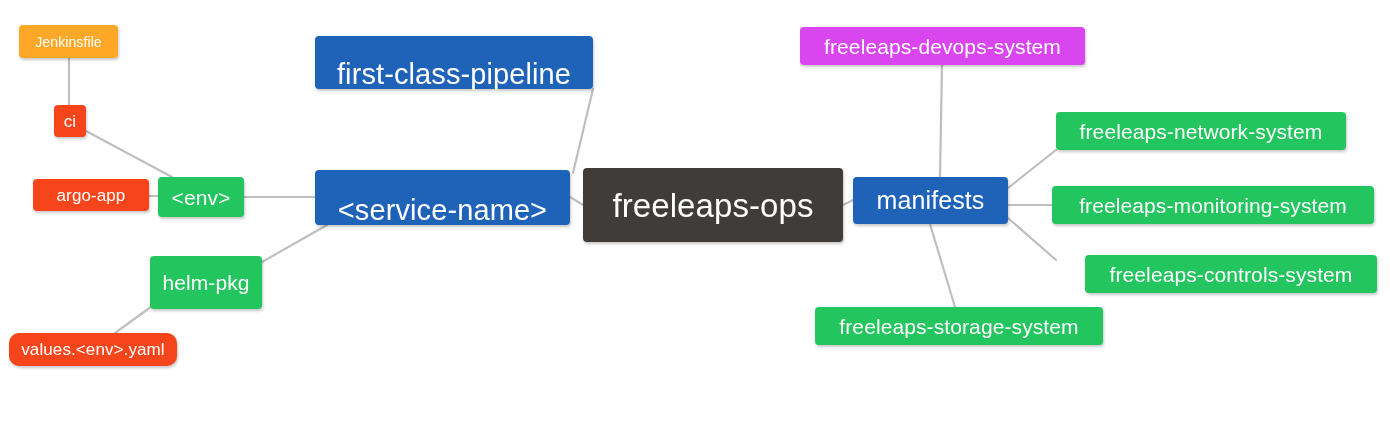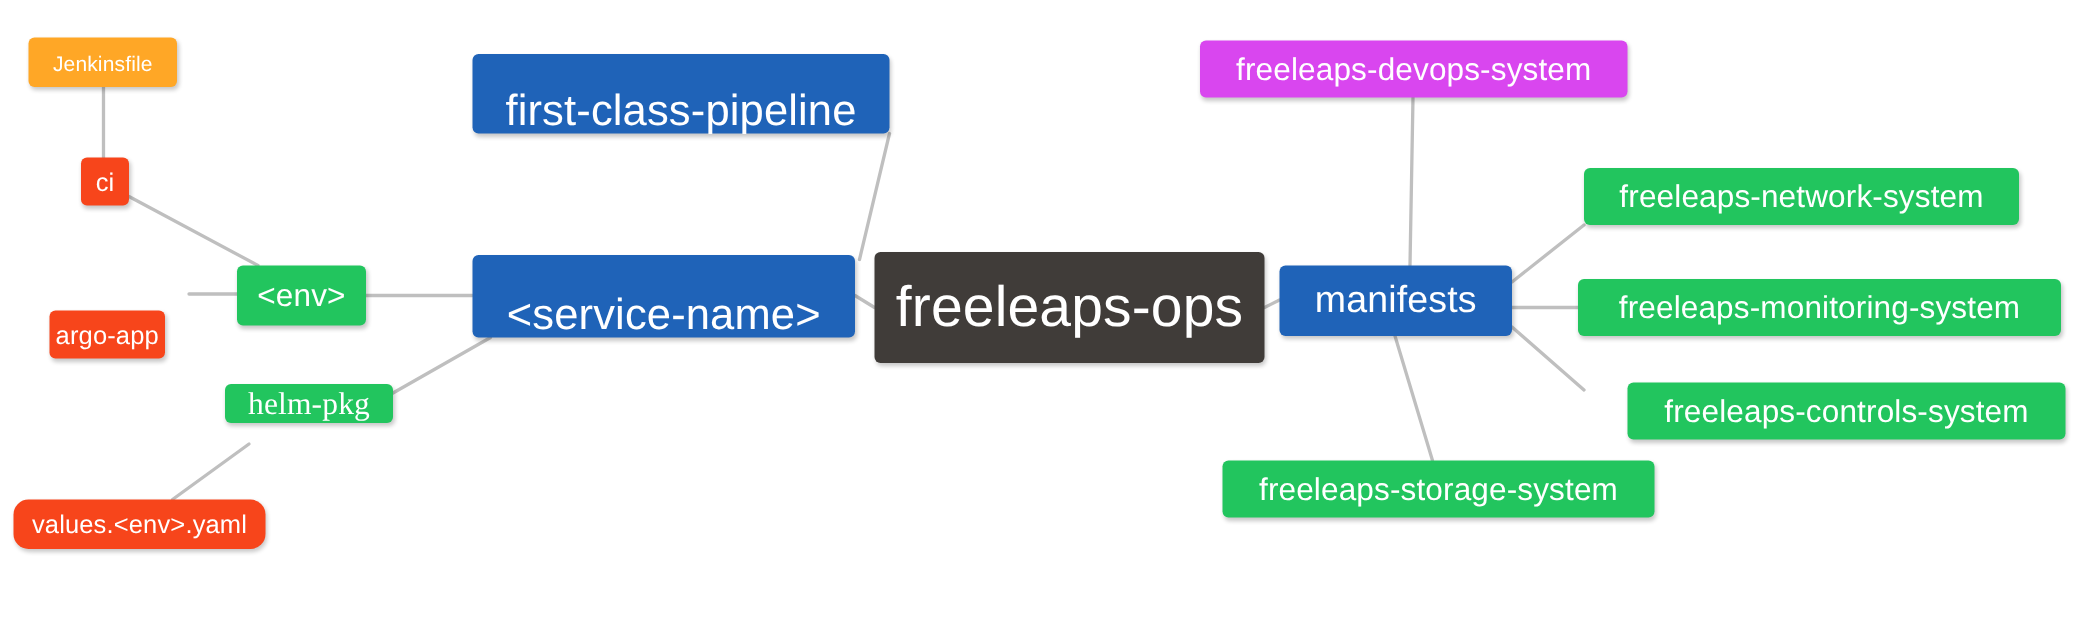--- a/index.html
+++ b/index.html
@@ -43,21 +43,21 @@
     box-shadow: 1px 2px 3px rgba(0,0,0,0.22);
     letter-spacing: 0.1px;
     line-height: 1;
     z-index: 2;
   }
   .node-label {
     display: block;
     white-space: nowrap;
   }
   
-  .sz-root  { font-size: 38px; }
+  .sz-root  { font-size: 33px; }
   .sz-xl    { font-size: 29px; align-items: flex-end; }
   .sz-lg    { font-size: 25px; }
   .sz-md    { font-size: 21px; }
   .sz-sm    { font-size: 17px; }
   .sz-xs    { font-size: 14px; }
 </style>
 </head>
 <body>
 
 <div id="canvas">
@@ -86,24 +86,24 @@
       </div>
       <div class="node sz-xl" style="left: 315px; top: 36px; width: 278px; height: 53px; background: rgb(31, 99, 184);">
         <span class="node-label">first-class-pipeline</span>
       </div>
       <div class="node sz-lg" style="left: 853px; top: 177px; width: 155px; height: 47px; background: rgb(31, 99, 184);">
         <span class="node-label">manifests</span>
       </div>
       <div class="node sz-md" style="left: 158px; top: 177px; width: 86px; height: 40px; background: rgb(34, 197, 94);">
         <span class="node-label">&lt;env&gt;</span>
       </div>
-      <div class="node sz-md" style="left: 150px; top: 256px; width: 112px; height: 26px; background: rgb(34, 197, 94); font-family: Liberation Serif, serif;">
+      <div class="node sz-md" style="left: 150px; top: 256px; width: 112px; height: 53px; background: rgb(34, 197, 94);">
         <span class="node-label">helm-pkg</span>
       </div>
-      <div class="node sz-sm" style="left: 33px; top: 179px; width: 77px; height: 32px; background: rgb(247, 69, 27); margin-top: 28px;">
+      <div class="node sz-sm" style="left: 33px; top: 179px; width: 116px; height: 32px; background: rgb(247, 69, 27);">
         <span class="node-label">argo-app</span>
       </div>
       <div class="node sz-sm" style="left: 54px; top: 105px; width: 32px; height: 32px; background: rgb(247, 69, 27);">
         <span class="node-label">ci</span>
       </div>
       <div class="node sz-xs" style="left: 19px; top: 25px; width: 99px; height: 33px; background: rgb(255, 167, 38);">
         <span class="node-label">Jenkinsfile</span>
       </div>
       <div class="node sz-sm" style="left: 9px; top: 333px; width: 168px; height: 33px; background: rgb(247, 69, 27); border-radius: 10px;">
         <span class="node-label">values.&lt;env&gt;.yaml</span>

